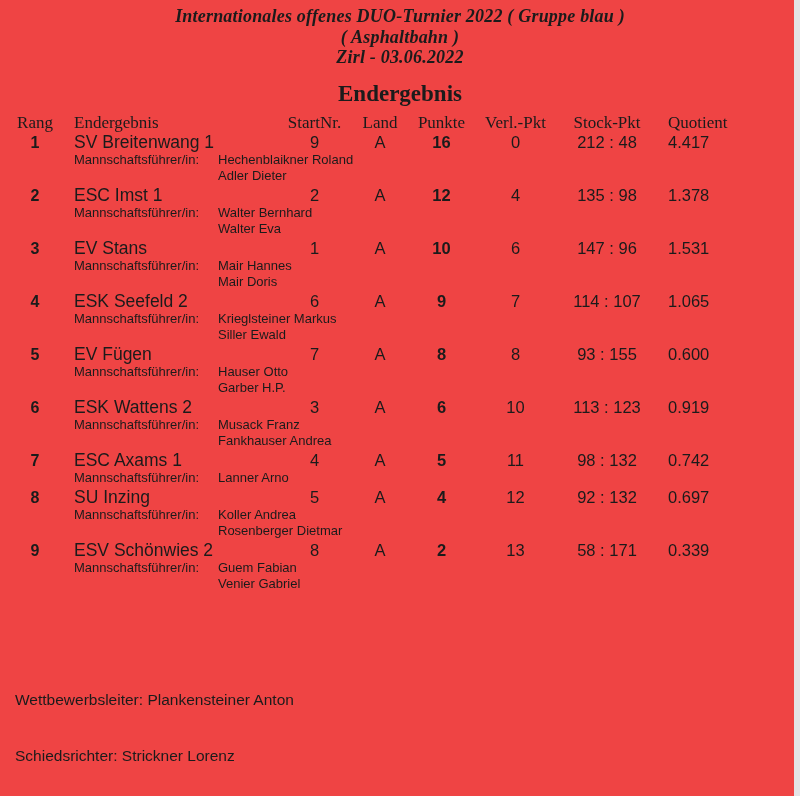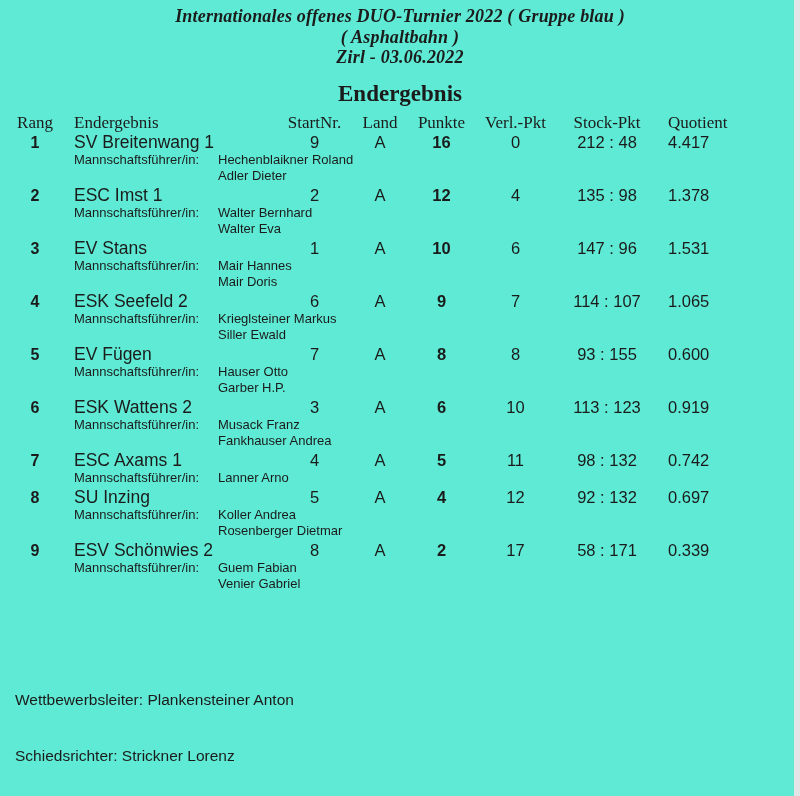--- a/index.html
+++ b/index.html
@@ -5,21 +5,21 @@
   * { margin: 0; padding: 0; box-sizing: border-box; }
   html, body { width: 800px; }
   body {
     font-family: "Liberation Sans", "DejaVu Sans", sans-serif;
     background: #f1f1f3;
   }
   .page {
     position: relative;
     width: 800px;
     height: 796px;
-    background: #5eead4;
+    background: #ef4444;
     color: #1b1b1b;
     overflow: hidden;
   }
   .scan-edge-right {
     position: absolute;
     top: 0; right: 0;
     width: 6px; height: 100%;
     background: #e4e4e7;
   }
 
@@ -297,21 +297,21 @@
       </div>
     </div>
 
     <div class="team-row">
       <div class="grid-row row-main">
         <div class="c-rang">9</div>
         <div class="c-verein">ESV Schönwies 2</div>
         <div class="c-startnr">8</div>
         <div class="c-land">A</div>
         <div class="c-punkte">2</div>
-        <div class="c-verlpkt">17</div>
+        <div class="c-verlpkt">13</div>
         <div class="c-stockpkt">58 : 171</div>
         <div class="c-quotient">0.339</div>
       </div>
       <div class="leader-row">
         <div class="leader-label">Mannschaftsführer/in:</div>
         <div class="leader-names">
           <div>Guem Fabian</div>
           <div>Venier Gabriel</div>
         </div>
       </div>

